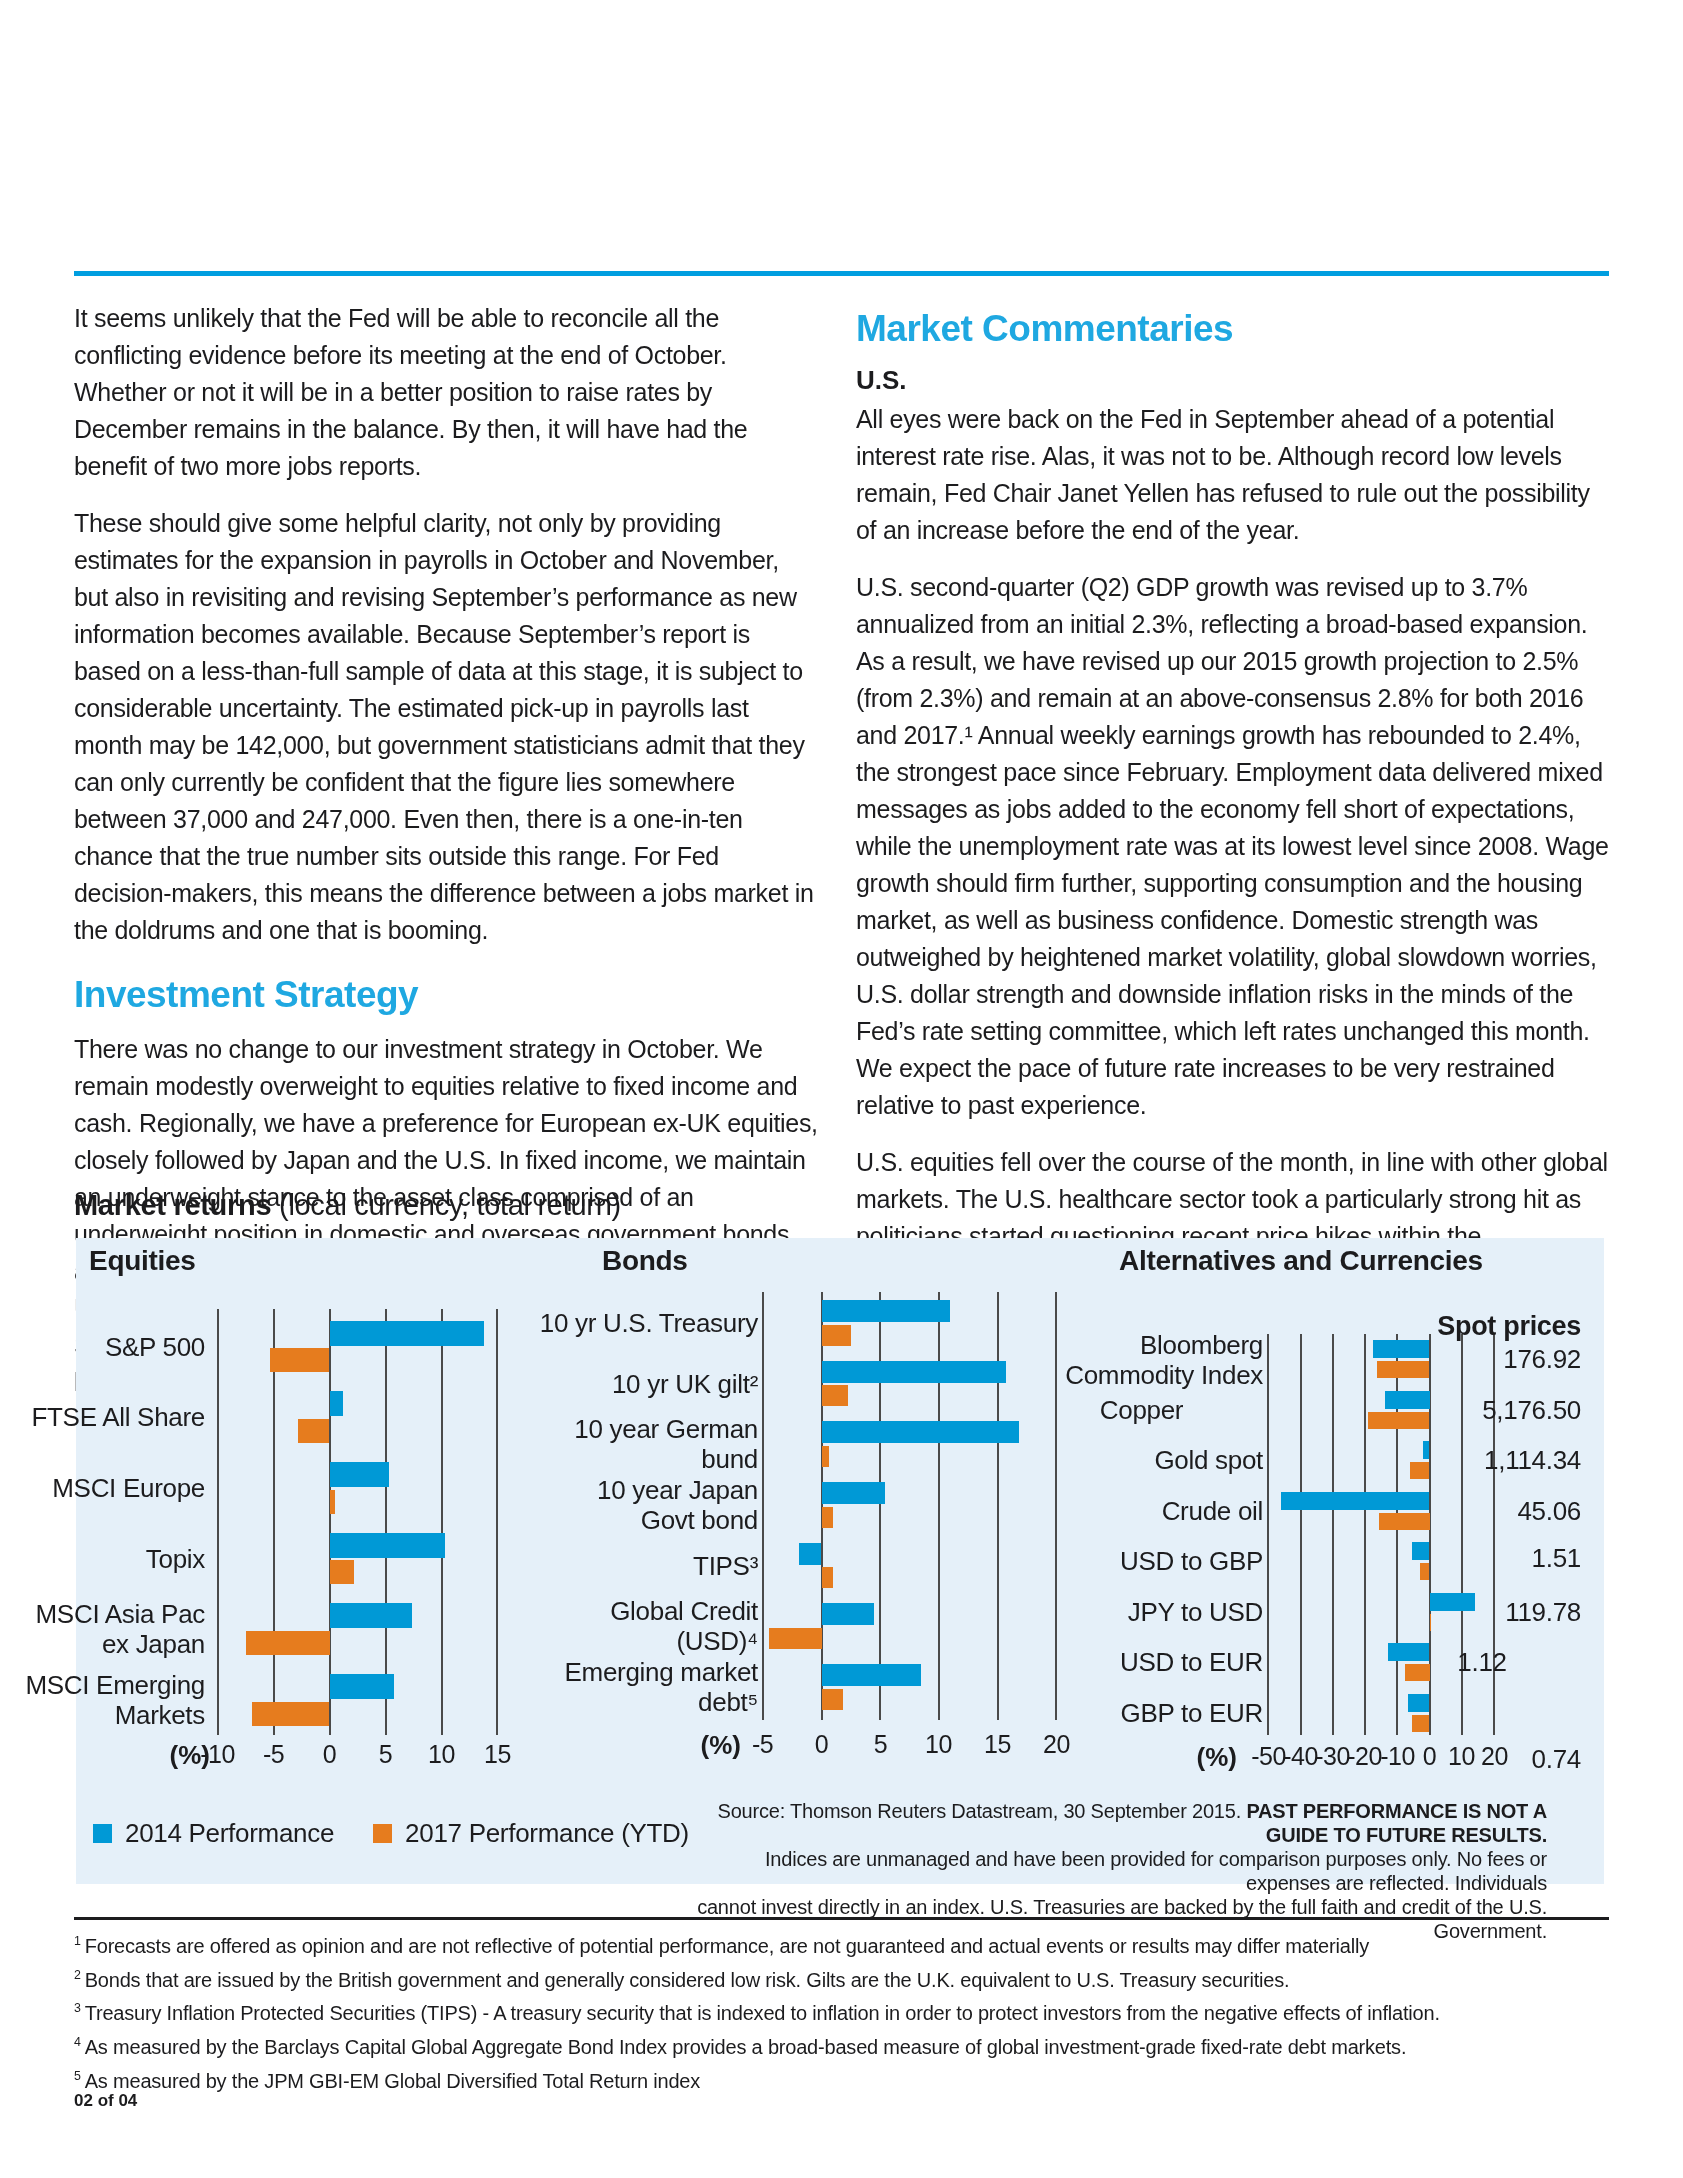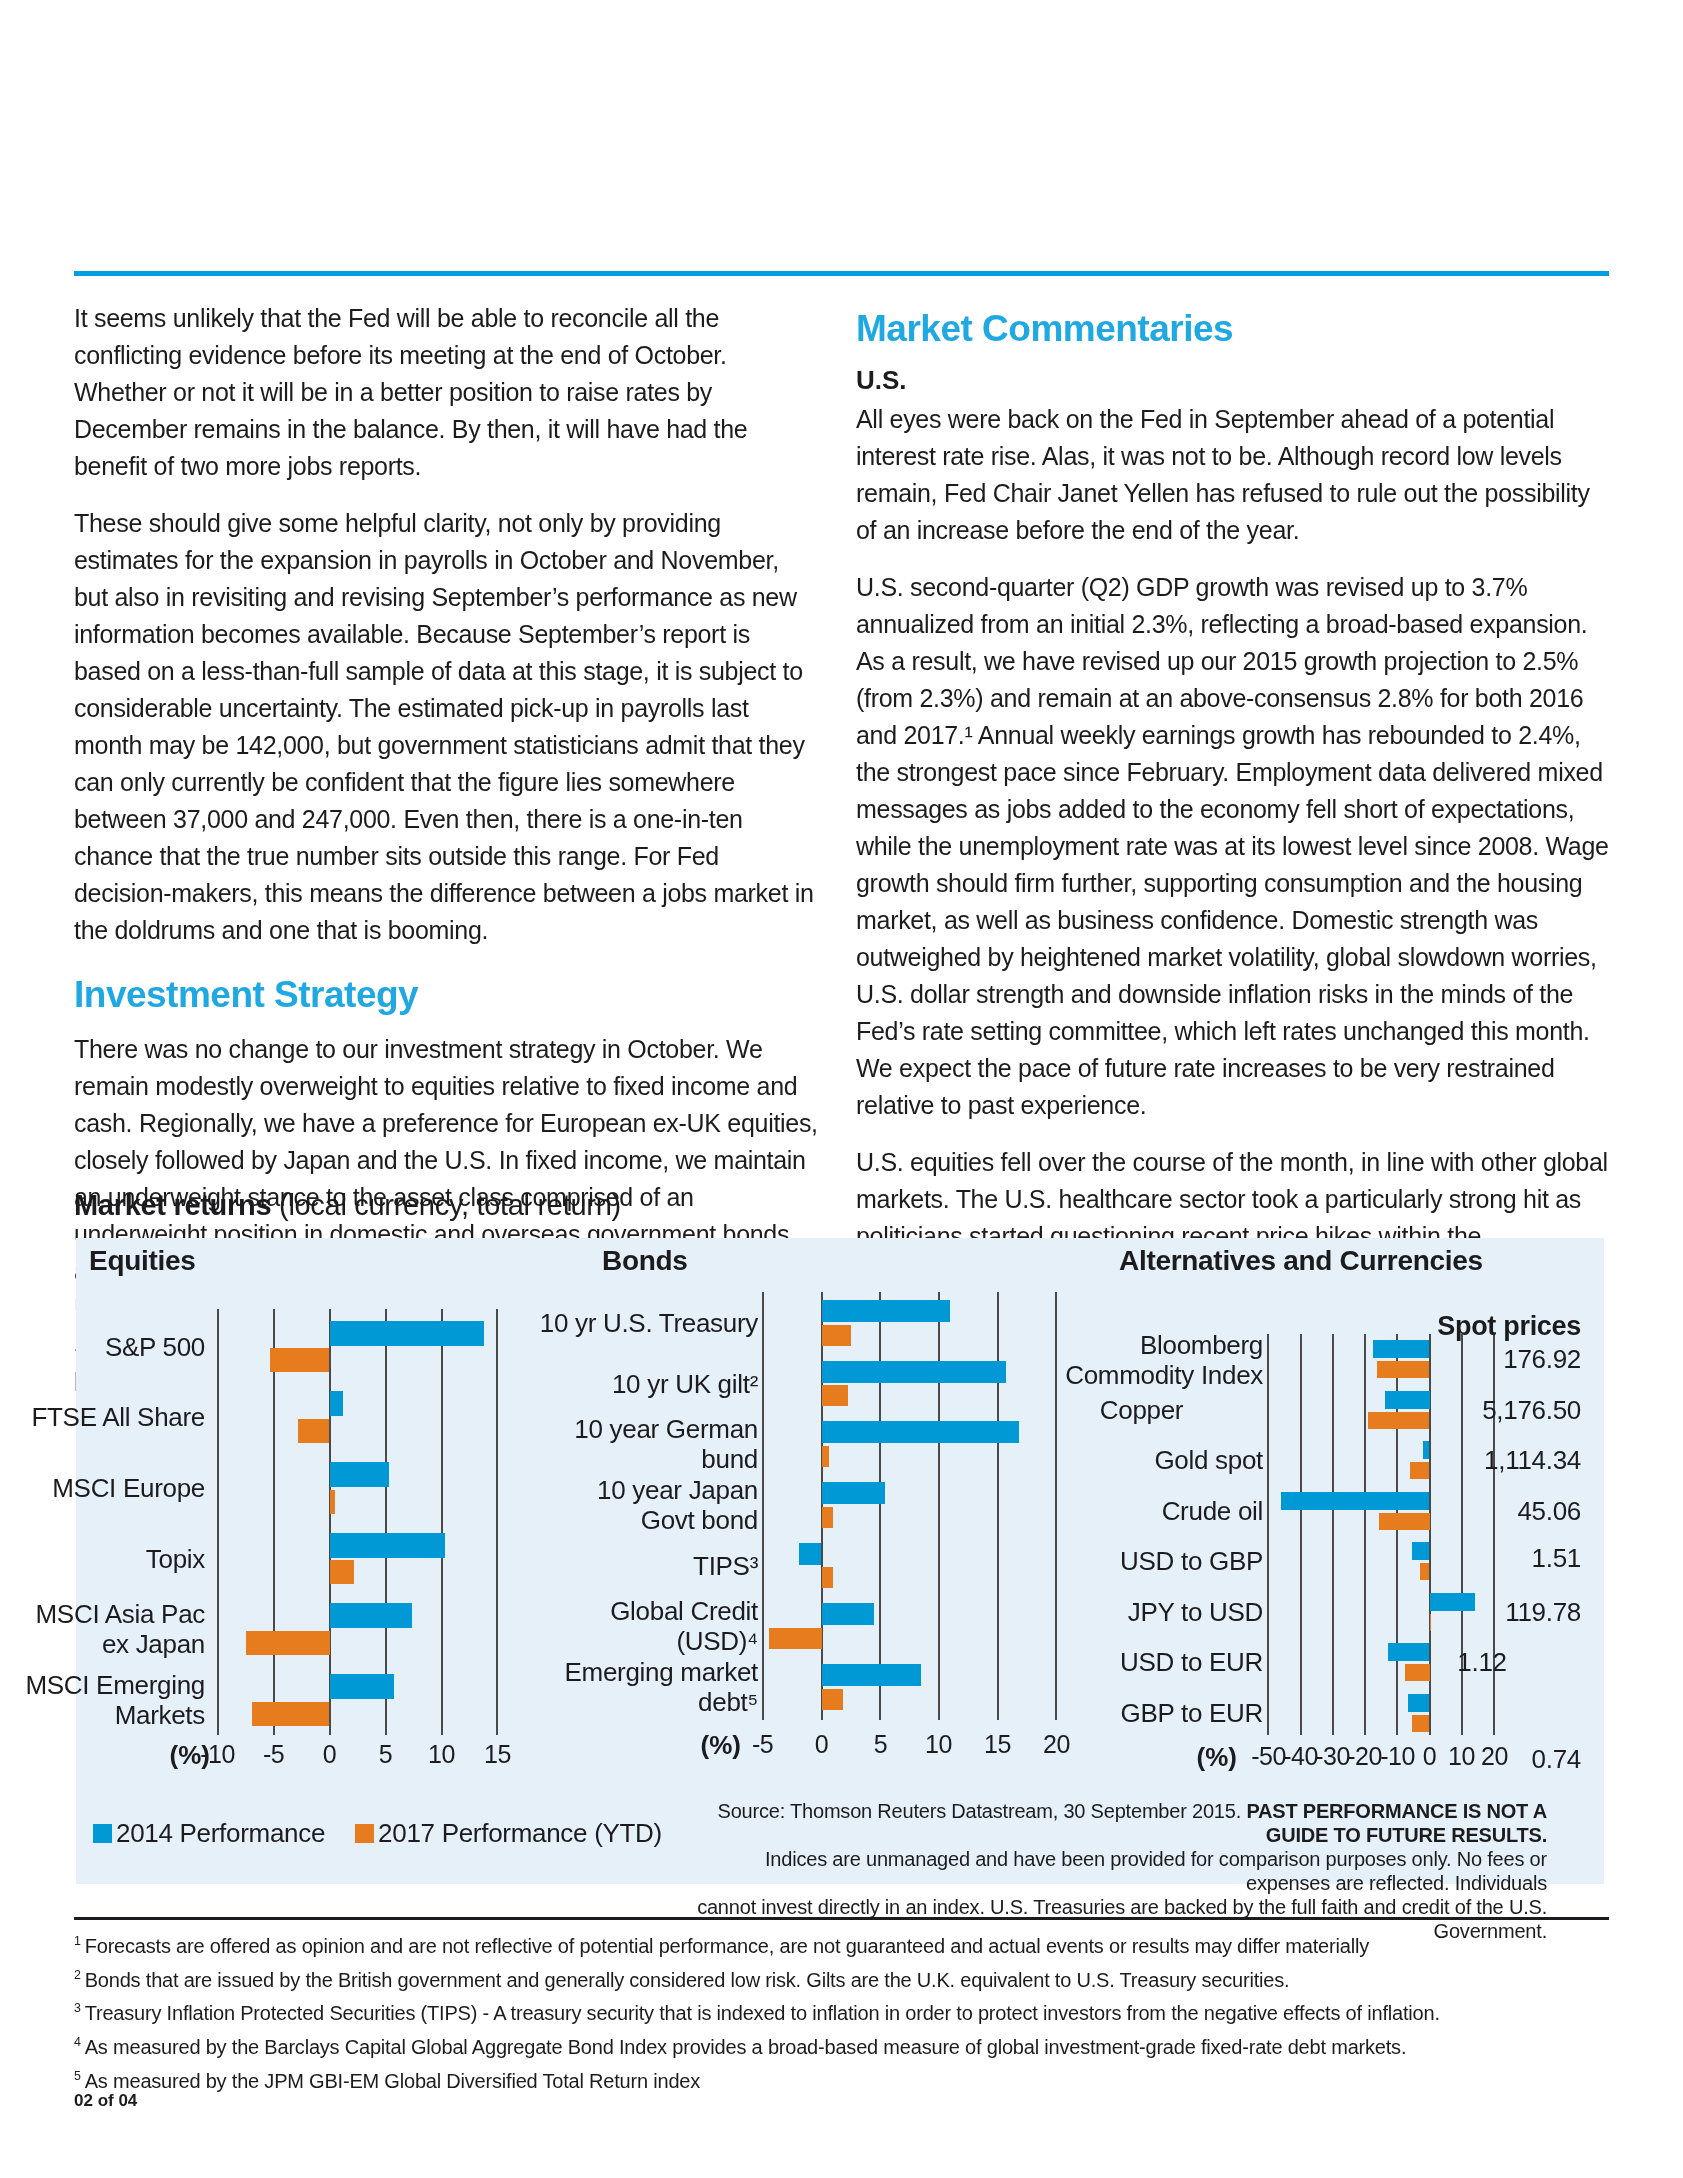--- a/index.html
+++ b/index.html
@@ -19,21 +19,21 @@
   .chart-title{position:absolute;top:1245px;font-size:28px;font-weight:700;letter-spacing:-0.3px;}
   .grid{position:absolute;width:2px;background:#4a4a4a;}
   .bar{position:absolute;}
   .bar-b{background:#0099D6;}
   .bar-o{background:#E67C1E;}
   .cat-label{position:absolute;font-size:26px;line-height:30px;text-align:right;white-space:pre-line;letter-spacing:-0.3px;}
   .tick{position:absolute;font-size:25px;text-align:center;width:79px;letter-spacing:-0.5px;}
   .pct{position:absolute;font-size:26px;font-weight:700;text-align:right;width:109px;}
   .spot-header{position:absolute;left:1383px;top:1295px;width:198px;text-align:right;font-size:27px;font-weight:700;letter-spacing:-0.3px;margin-top:16px;}
   .spot-val{position:absolute;left:1383px;width:198px;text-align:right;font-size:26px;letter-spacing:-0.3px;}
-  .legend{position:absolute;left:93px;top:1818px;display:flex;align-items:center;gap:4px;font-size:26px;letter-spacing:-0.3px;}
+  .legend{position:absolute;left:93px;top:1818px;display:flex;align-items:center;gap:13px;font-size:26px;letter-spacing:-0.3px;}
   .swatch{width:19px;height:19px;display:inline-block;}
   .legend .item2{margin-left:26px;}
   .source{position:absolute;left:693px;top:1799px;width:854px;text-align:right;font-size:20px;line-height:24px;letter-spacing:-0.2px;}
   .source .emph{font-weight:700;}
   .fnrule{position:absolute;left:74px;top:1917px;width:1535px;height:3px;background:#1c1c1e;}
   .footnotes{position:absolute;left:74px;top:1931px;width:1537px;font-size:20px;line-height:21px;letter-spacing:-0.2px;}
   .fn{margin:0 0 8px 0;}
   .fn-marker{vertical-align:super;font-size:0.62em;margin-right:4px;}
   .pagenum{position:absolute;left:74px;top:2091px;font-size:17px;font-weight:700;}
 </style>

